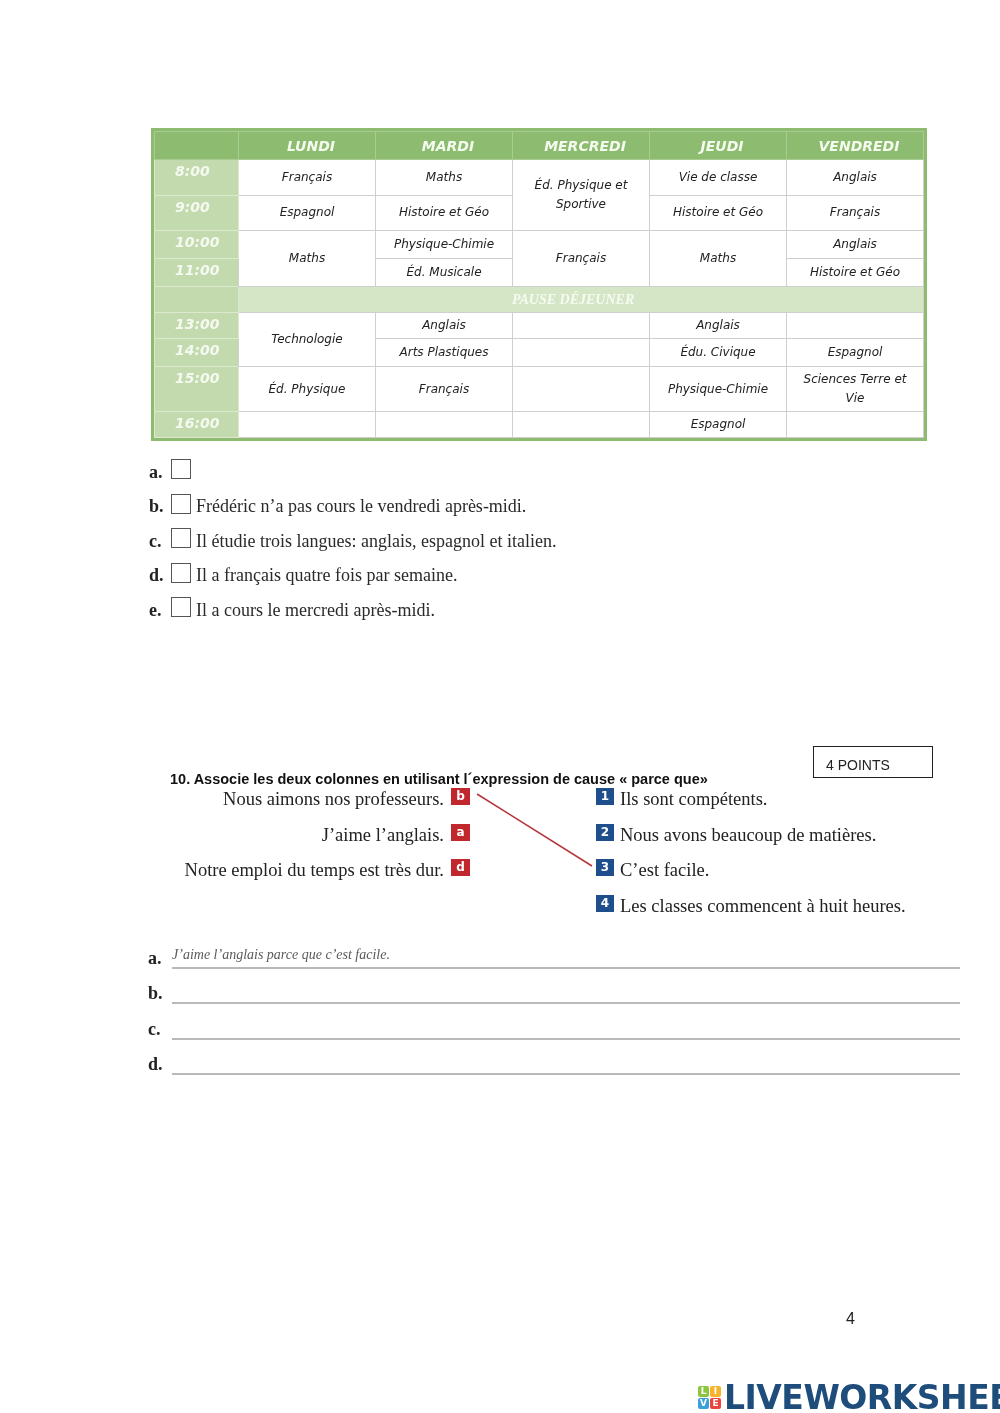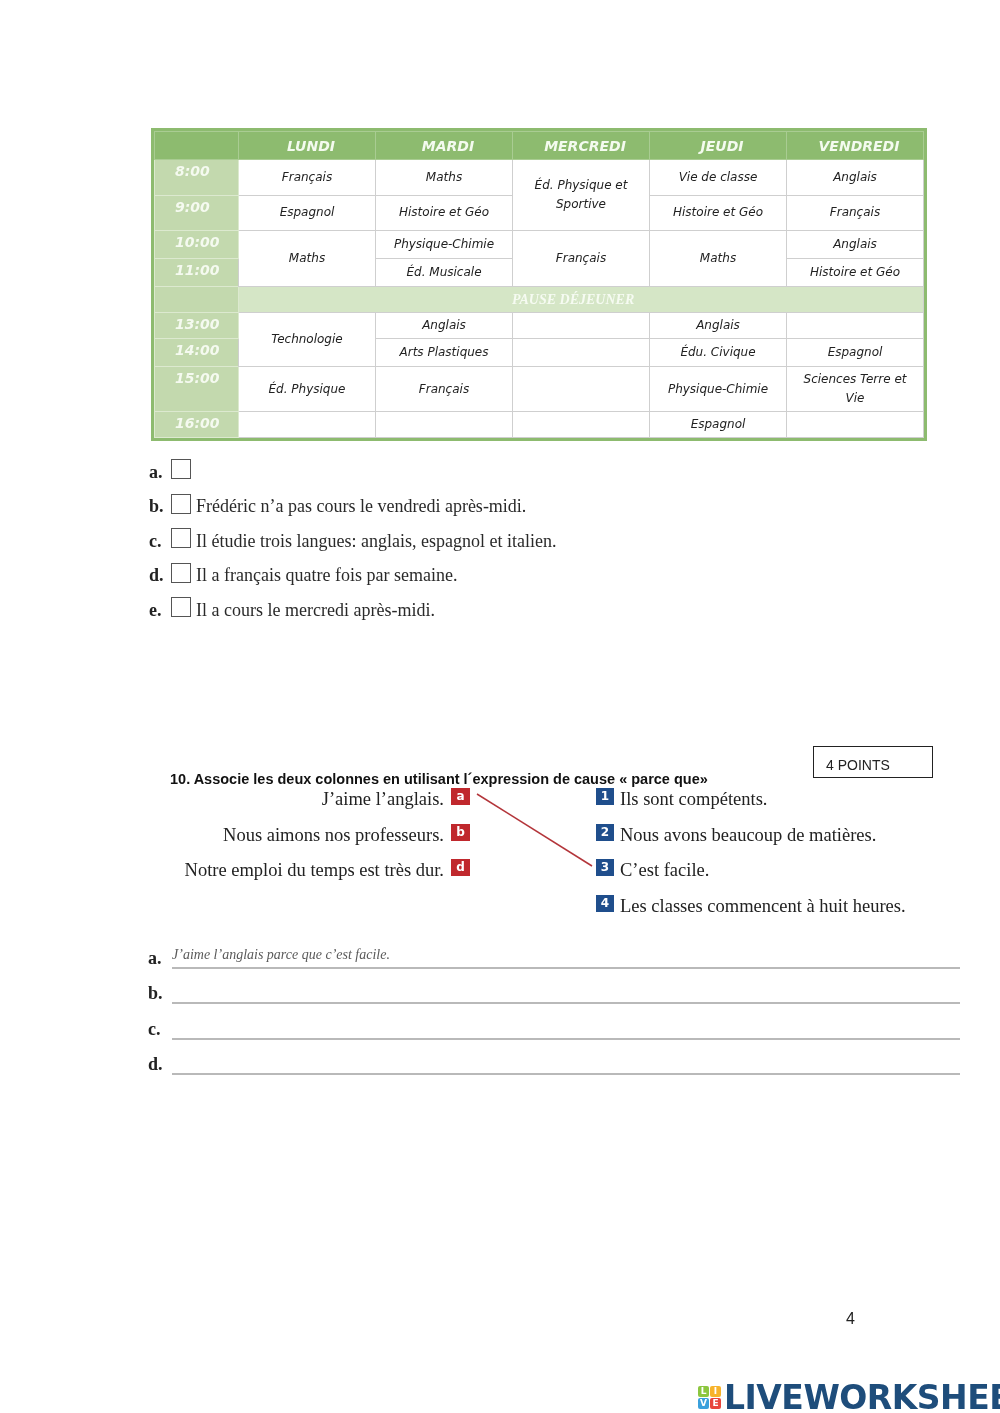--- a/index.html
+++ b/index.html
@@ -164,26 +164,26 @@
     <span class="tf-box"></span>
     <span class="tf-text">Il a cours le mercredi après-midi.</span>
   </div>
 </div>
 
 <div class="ex-title">10. Associe les deux colonnes en utilisant l´expression de cause « parce que»</div>
 <div class="points">4 POINTS</div>
 
 <div class="left-col">
   <div class="lc-item">
+    <span>Nous aimons nos professeurs.</span>
+    <span class="badge-red">b</span>
+  </div>
+  <div class="lc-item">
     <span>J’aime l’anglais.</span>
     <span class="badge-red">a</span>
-  </div>
-  <div class="lc-item">
-    <span>Nous aimons nos professeurs.</span>
-    <span class="badge-red">b</span>
   </div>
   <div class="lc-item">
     <span>Notre emploi du temps est très dur.</span>
     <span class="badge-red">d</span>
   </div>
 </div>
 
 <svg class="link-line" viewBox="0 0 1000 1413">
   <line x1="477" y1="794" x2="592" y2="866" stroke="#b3353a" stroke-width="1.5"></line>
 </svg>

